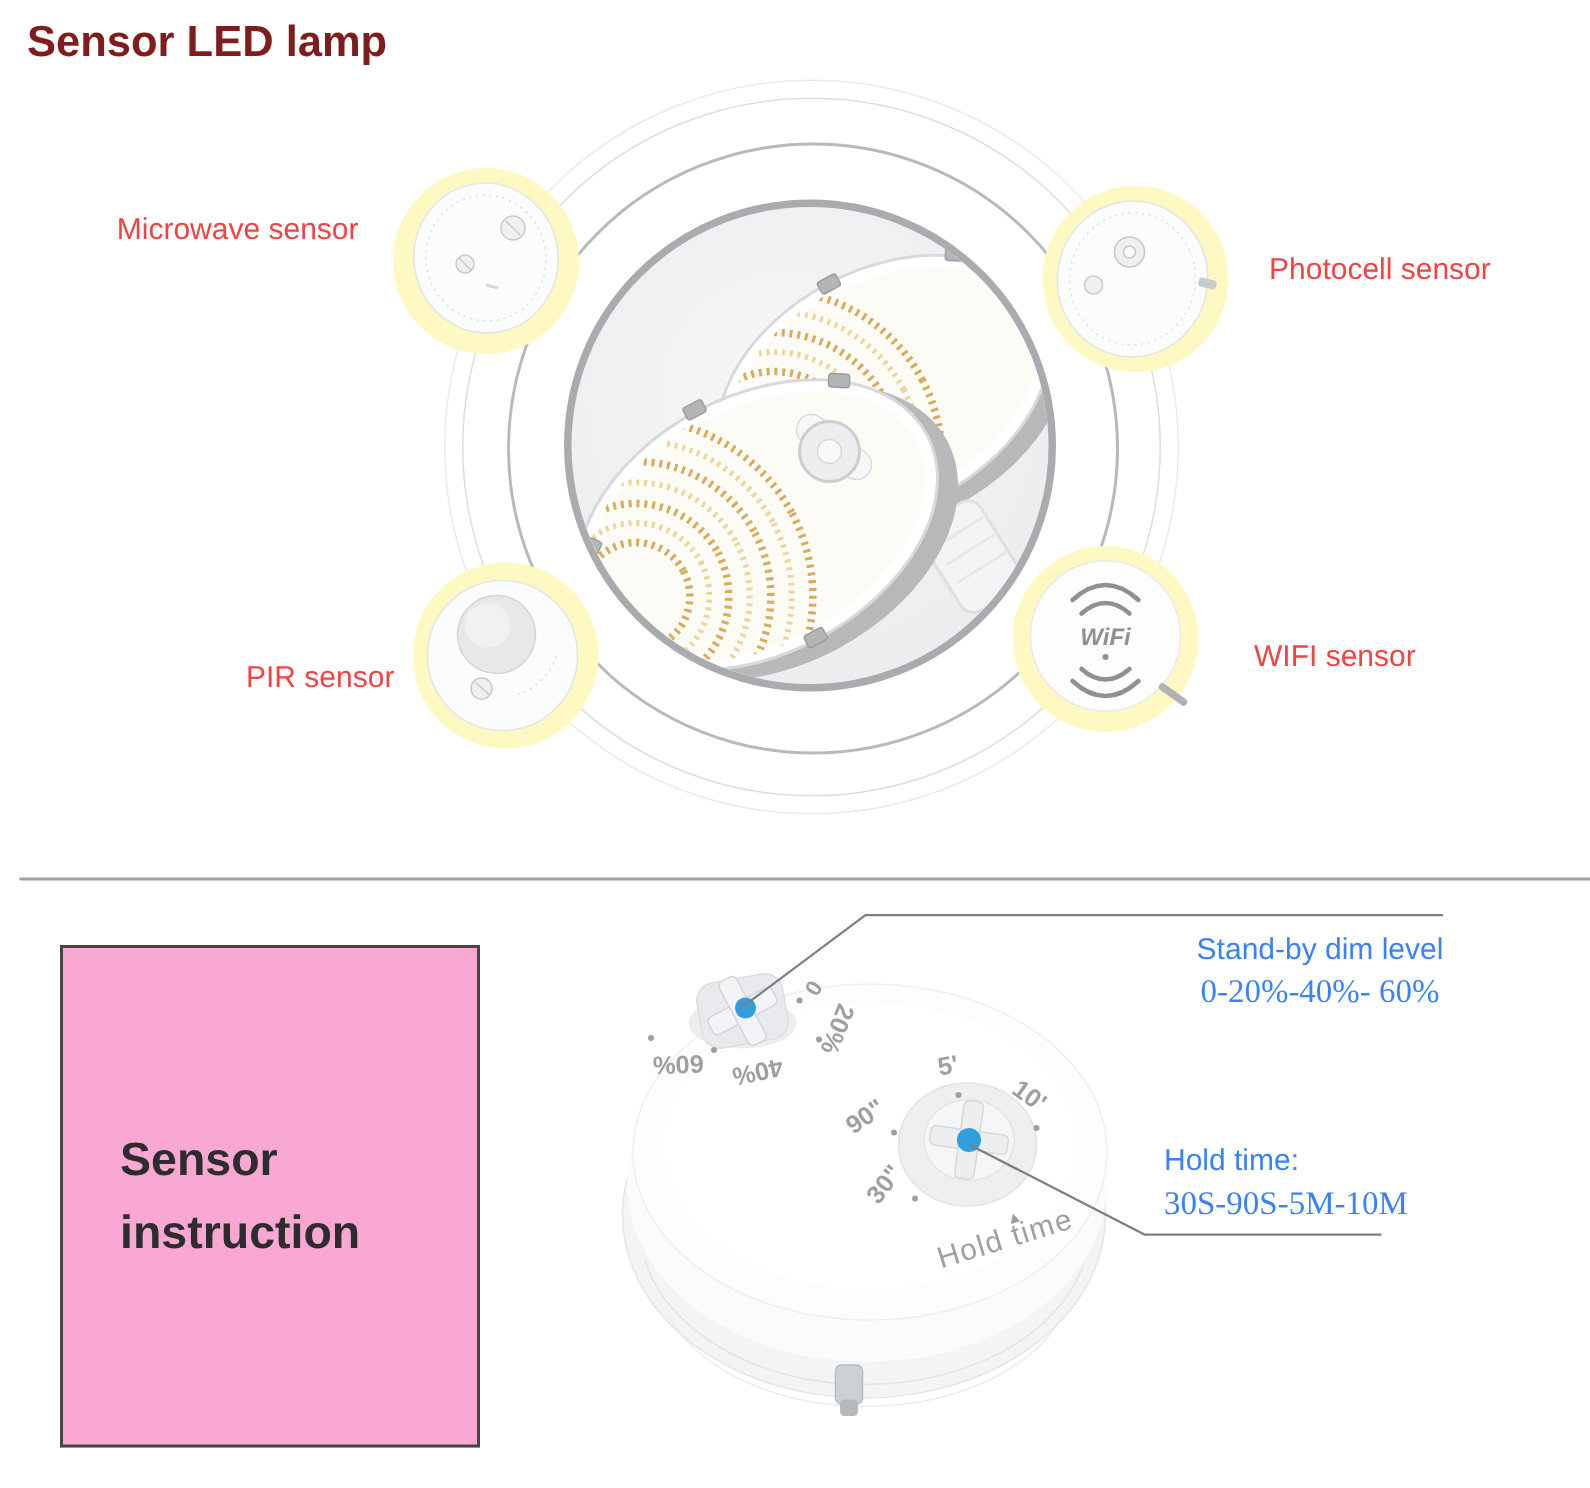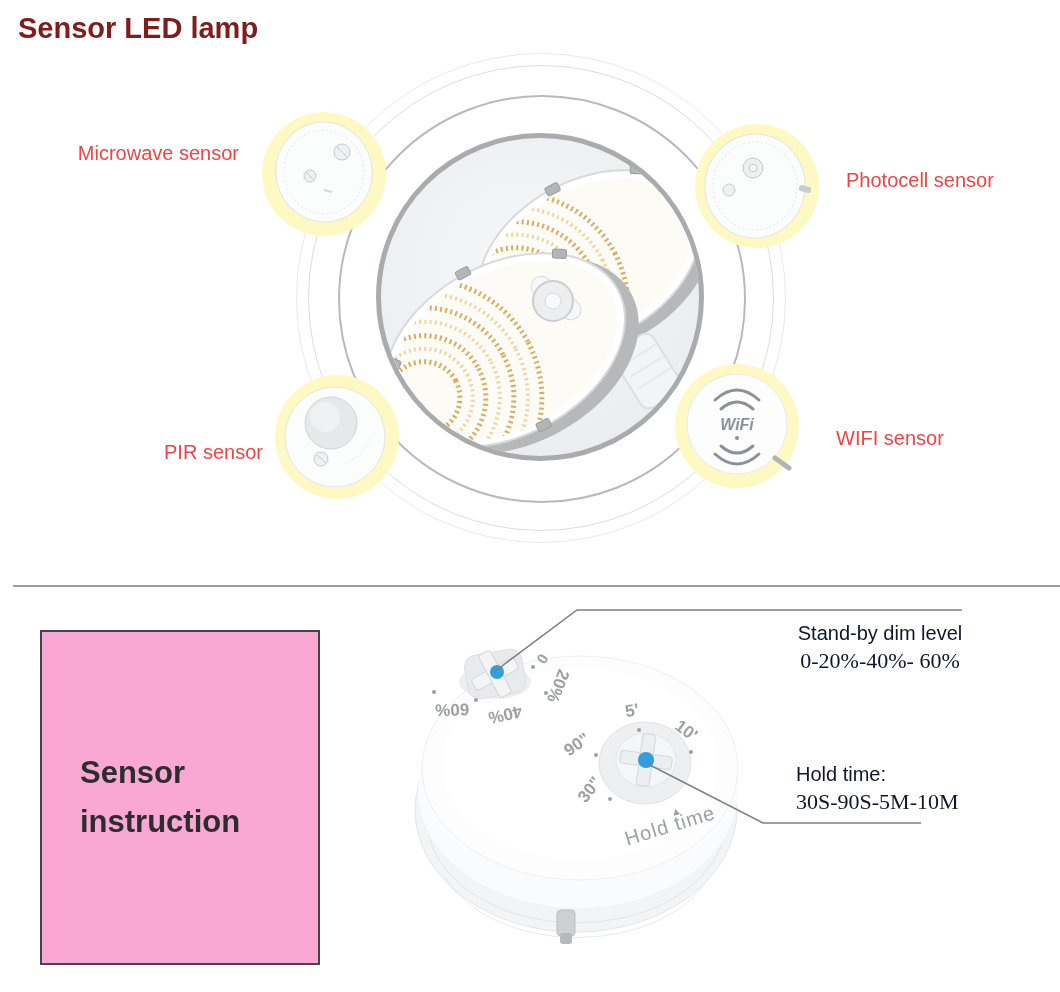--- a/index.html
+++ b/index.html
@@ -40,23 +40,23 @@
               color:#2d2d2f;line-height:1.55;}
 
   .dial-svg{position:absolute;left:400px;top:618px;width:350px;height:360px;}
   .dlabel{fill:#9da0a3;font-weight:bold;font-size:17px;font-family:"Liberation Sans",sans-serif;}
   .dlabel-sm{font-size:15px;}
   .dhold{fill:#9da0a3;font-size:20px;letter-spacing:1px;font-family:"Liberation Sans",sans-serif;}
   .dpointer{fill:#9da0a3;font-size:11px;}
 
   .leaders{position:absolute;left:0;top:0;width:1060px;height:992px;pointer-events:none;}
 
-  .annotation{position:absolute;color:#0f172a;}
+  .annotation{position:absolute;color:#3b82f6;}
   .anno-standby{left:762px;top:620px;width:236px;text-align:center;}
-  .anno-hold{left:776px;top:761px;text-align:left;margin-left:20px;}
+  .anno-hold{left:776px;top:761px;text-align:left;}
   .anno-l1{display:block;font-size:20px;line-height:27px;}
   .anno-l2{display:block;font-size:22px;line-height:28px;font-family:Liberation Serif, serif;}
 
   .wifi-word{fill:#8d9195;font-size:16px;font-weight:bold;font-style:italic;
              font-family:"Liberation Sans",sans-serif;}
 </style>
 </head>
 <body>
 
 <div class="canvas">

